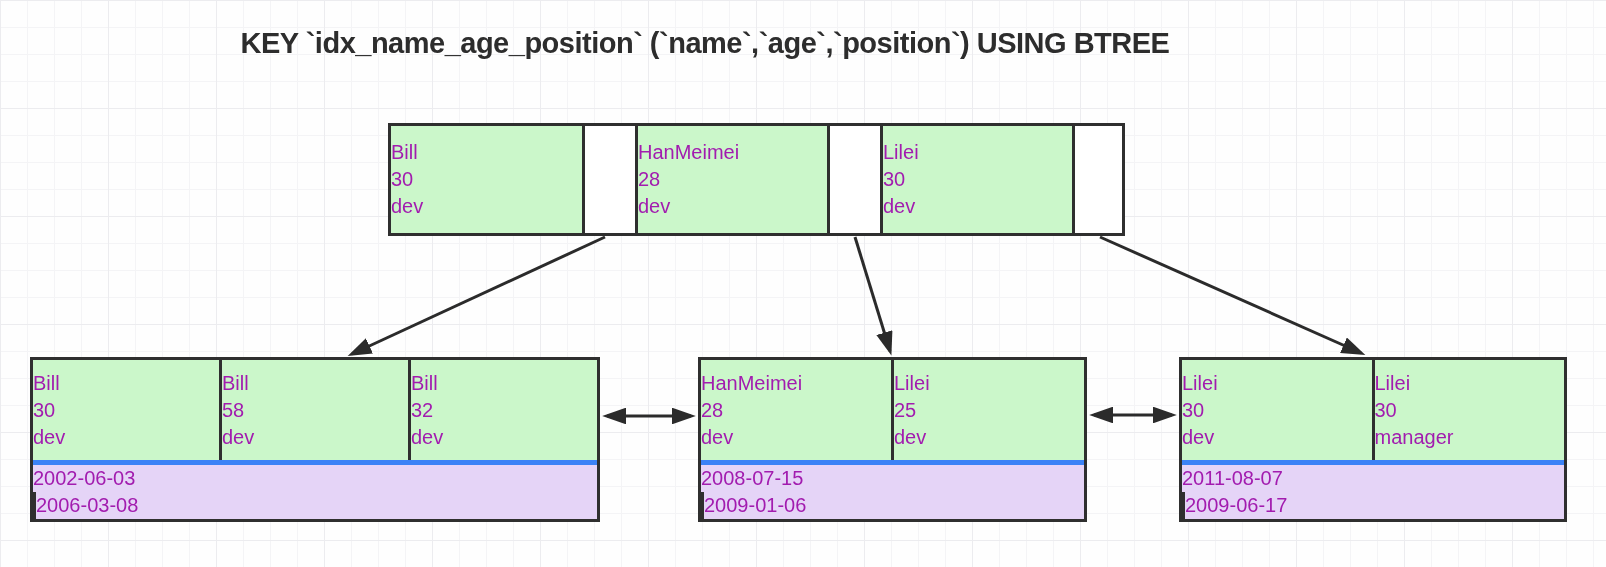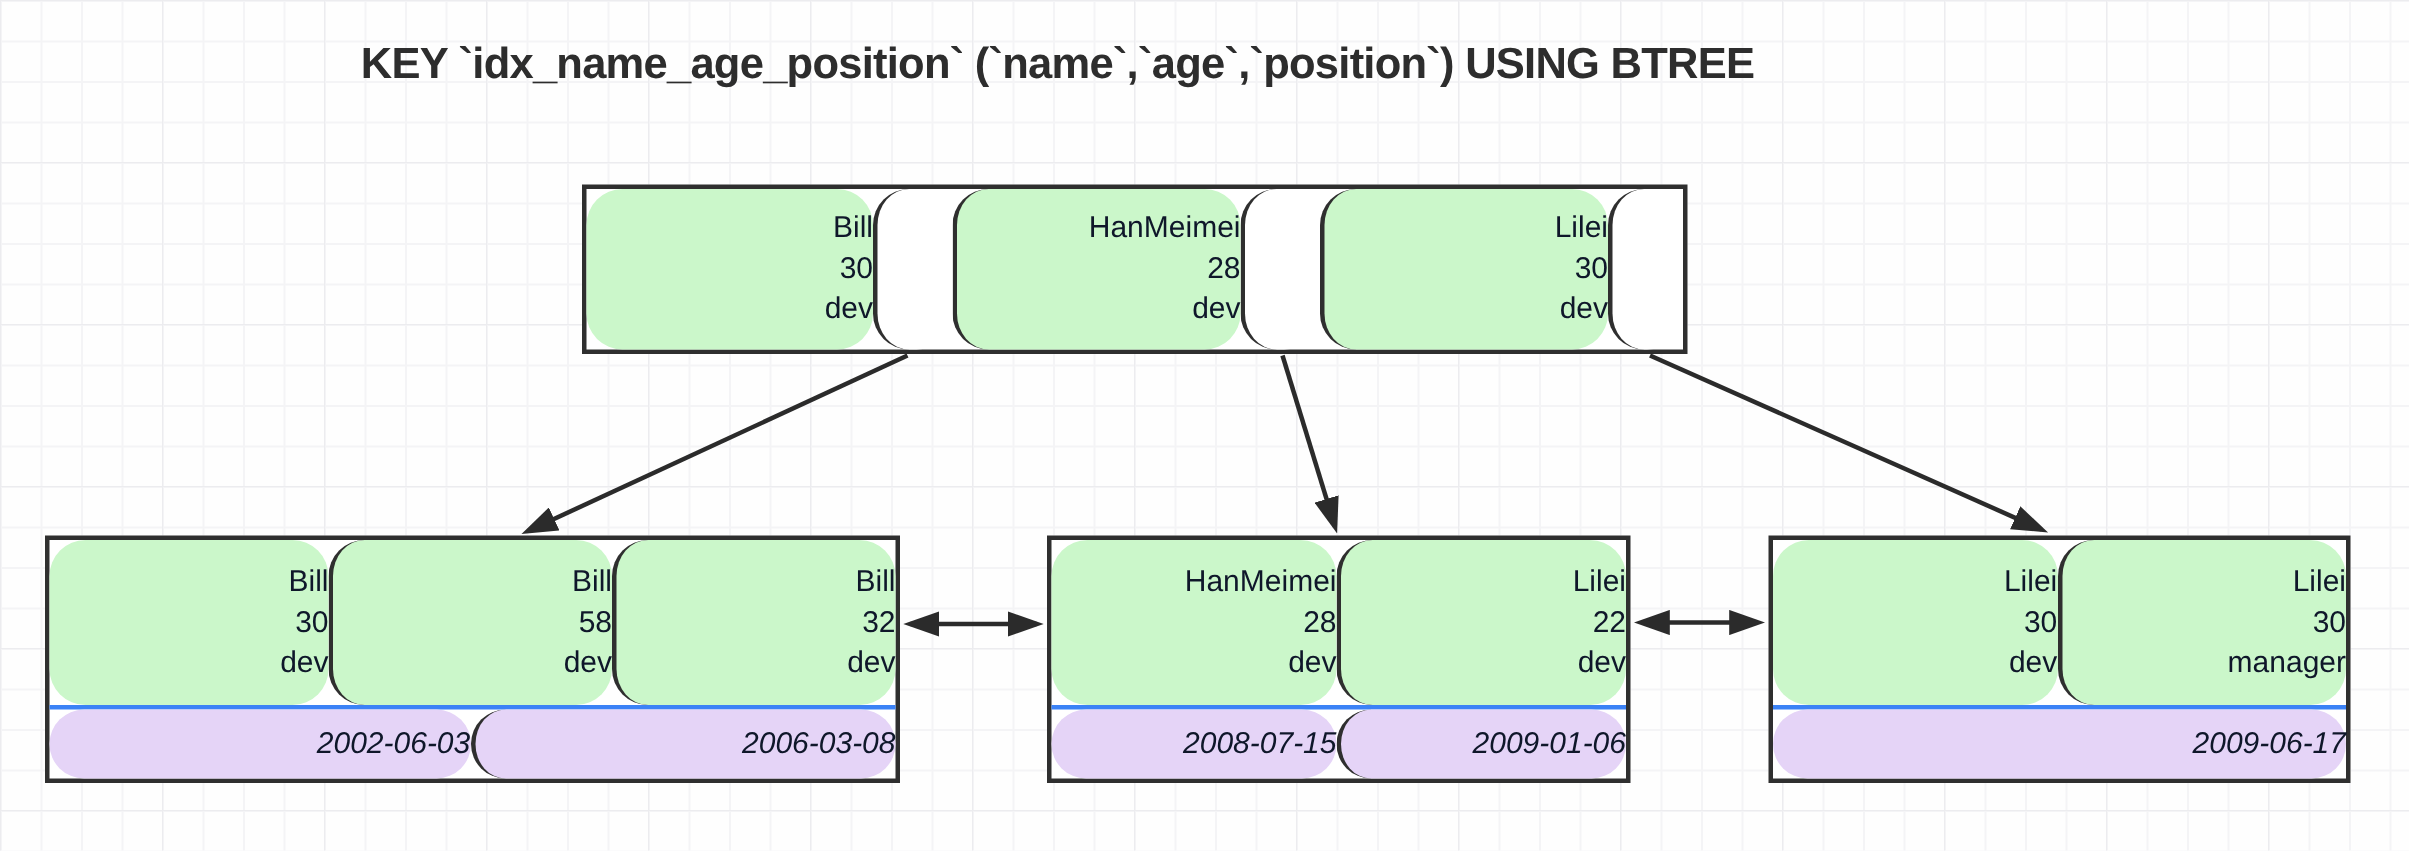--- a/index.html
+++ b/index.html
@@ -27,34 +27,32 @@
     box-sizing:border-box;
     border:3px solid #2f2f2f;
     background:#ffffff;
     display:flex;
   }
   .root-node{flex-direction:row;}
   .leaf-node{flex-direction:column;}
   .cell{
     box-sizing:border-box;
     display:flex;flex-direction:column;
-    align-items:flex-end;justify-content:center;
-    font-size:20px;line-height:27px;color:#0f172a;
+    align-items:flex-start;justify-content:center;
+    font-size:20px;line-height:27px;color:#a21caf;
     text-align:center;
-    border-radius:24px;
   }
   .cell + .cell{border-left:3px solid #2f2f2f;}
   .green{background:#cbf7ca;}
   .pointer{background:#ffffff;}
   .leaf-top{display:flex;flex-direction:row;height:110px;}
   .leaf-top .cell{flex:1;}
   .leaf-bottom{
-    display:flex;flex-direction:row;flex:1;
-    border-top:3px solid #3b82f6;
-    font-style:italic;
+    display:flex;flex-direction:column;flex:1;
+    border-top:5px solid #3b82f6;
   }
   .leaf-bottom .cell{flex:1;background:#e5d4f7;}
   .arrows{position:absolute;left:0;top:0;pointer-events:none;}
   .cell span{display:block;}
 </style>
 </head>
 <body>
 
 <div class="canvas">
 
@@ -107,21 +105,21 @@
 
   <div class="node leaf-node" style="left:698px;top:357px;width:389px;height:165px;">
     <div class="leaf-top">
       <div class="cell green">
         <span>HanMeimei</span>
         <span>28</span>
         <span>dev</span>
       </div>
       <div class="cell green">
         <span>Lilei</span>
-        <span>22</span>
+        <span>25</span>
         <span>dev</span>
       </div>
     </div>
     <div class="leaf-bottom">
       <div class="cell">2008-07-15</div>
       <div class="cell">2009-01-06</div>
     </div>
   </div>
 
   <div class="node leaf-node" style="left:1179px;top:357px;width:388px;height:165px;">
@@ -131,20 +129,21 @@
         <span>30</span>
         <span>dev</span>
       </div>
       <div class="cell green">
         <span>Lilei</span>
         <span>30</span>
         <span>manager</span>
       </div>
     </div>
     <div class="leaf-bottom">
+      <div class="cell">2011-08-07</div>
       <div class="cell">2009-06-17</div>
     </div>
   </div>
 
   <svg class="arrows" width="1606" height="567" viewBox="0 0 1606 567">
     <defs>
       <marker id="ah" viewBox="0 0 10 7" refX="8" refY="3.5" markerWidth="8" markerHeight="5.6" orient="auto-start-reverse">
         <path d="M0,0 L10,3.5 L0,7 z" fill="#2b2b2b"></path>
       </marker>
     </defs>

